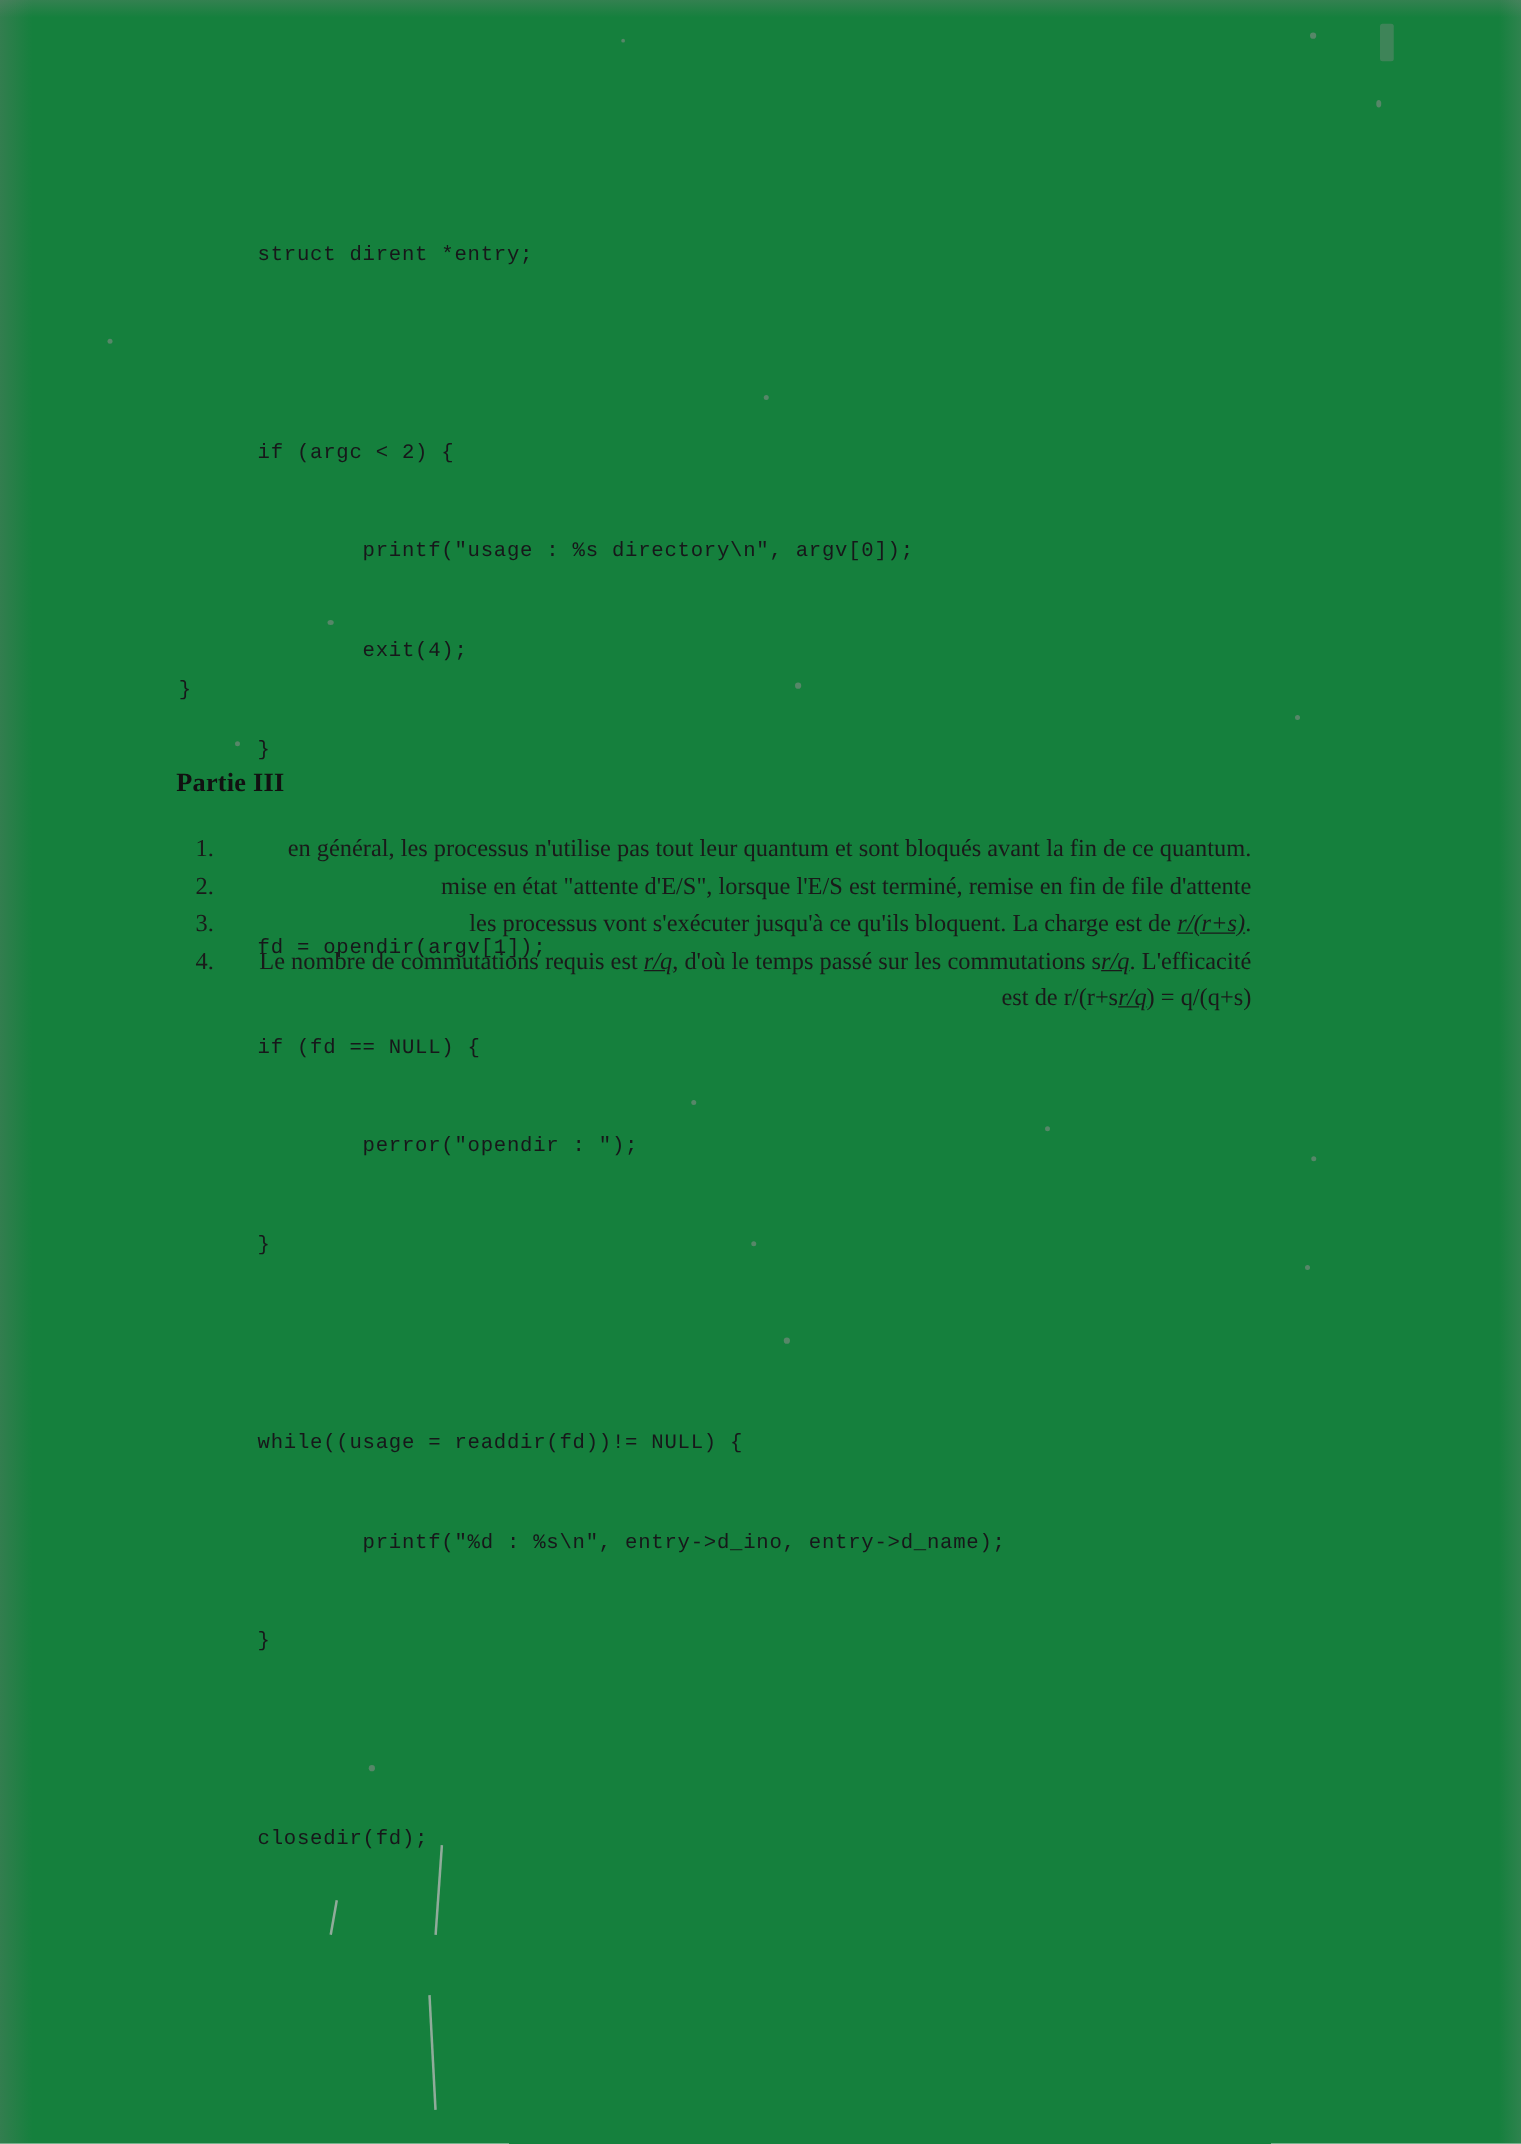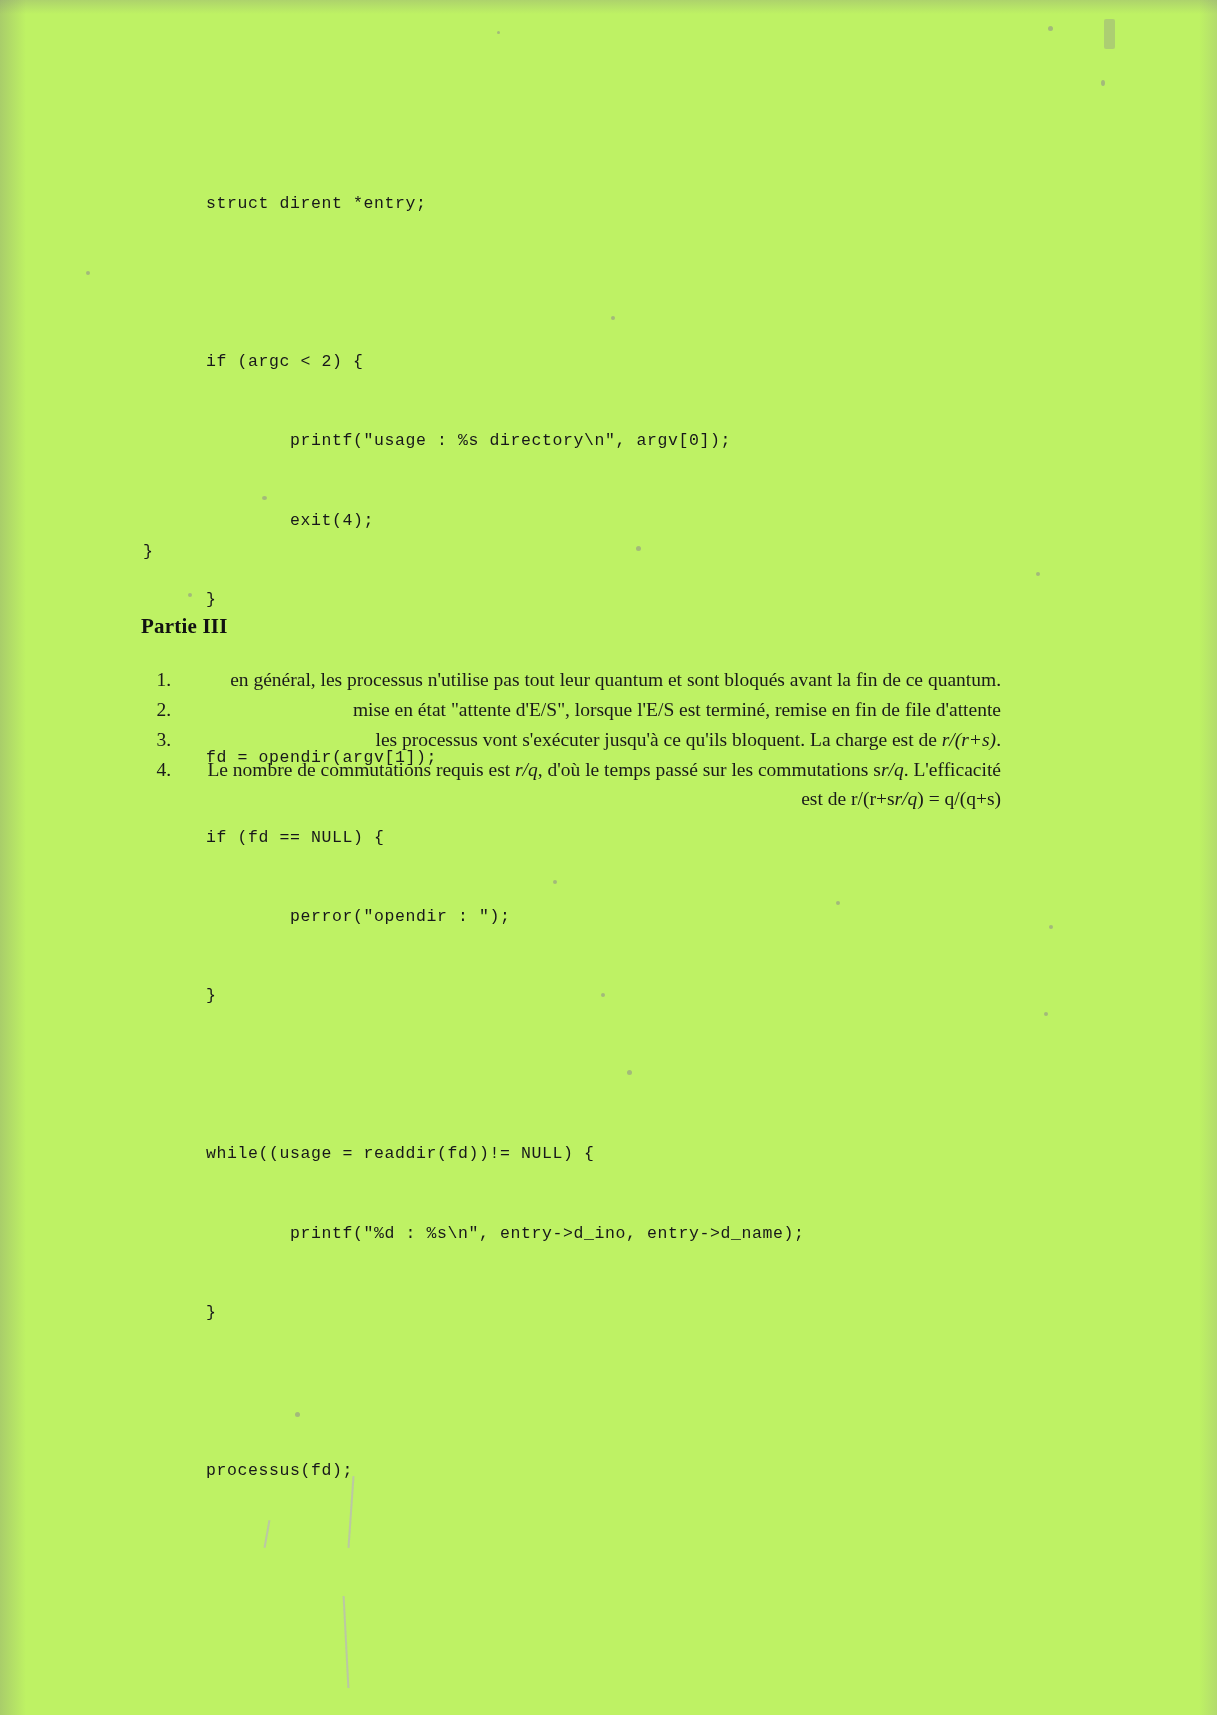--- a/index.html
+++ b/index.html
@@ -4,21 +4,21 @@
 <style>
   html, body {
     margin: 0;
     padding: 0;
     background: #ffffff;
   }
   .page {
     position: relative;
     width: 1217px;
     height: 1715px;
-    background: #bef264;
+    background: #15803d;
     overflow: hidden;
     font-family: "Liberation Serif", serif;
     color: #1a1a1a;
   }
 
   
   .scan-edge-left {
     position: absolute;
     left: 0; top: 0;
     width: 26px; height: 1715px;
@@ -109,21 +109,21 @@
     width: 46px;
     flex: 0 0 46px;
     text-align: right;
     padding-right: 16px;
     box-sizing: border-box;
   }
   .answer-text {
     flex: 1 1 auto;
     text-align: right;
   }
-  .answer-text i { font-style: italic; }
+  .answer-text i { font-style: italic; text-decoration: underline; }
 </style>
 </head>
 <body>
 
 <div class="page">
 
   <div class="scan-edge-left"></div>
   <div class="scan-edge-top"></div>
   <div class="scan-edge-right"></div>
 
@@ -158,21 +158,21 @@
     <div class="code-line"></div>
     <div class="code-line">fd = opendir(argv[1]);</div>
     <div class="code-line">if (fd == NULL) {</div>
     <div class="code-line">        perror("opendir : ");</div>
     <div class="code-line">}</div>
     <div class="code-line"></div>
     <div class="code-line">while((usage = readdir(fd))!= NULL) {</div>
     <div class="code-line">        printf("%d : %s\n", entry-&gt;d_ino, entry-&gt;d_name);</div>
     <div class="code-line">}</div>
     <div class="code-line"></div>
-    <div class="code-line">processus(fd);</div>
+    <div class="code-line">closedir(fd);</div>
   </div>
 
   <div class="code-closing">}</div>
 
   <div class="section-heading">Partie III</div>
 
   <div class="answer-list">
 
     <div class="answer-row">
       <div class="answer-num">1.</div>

